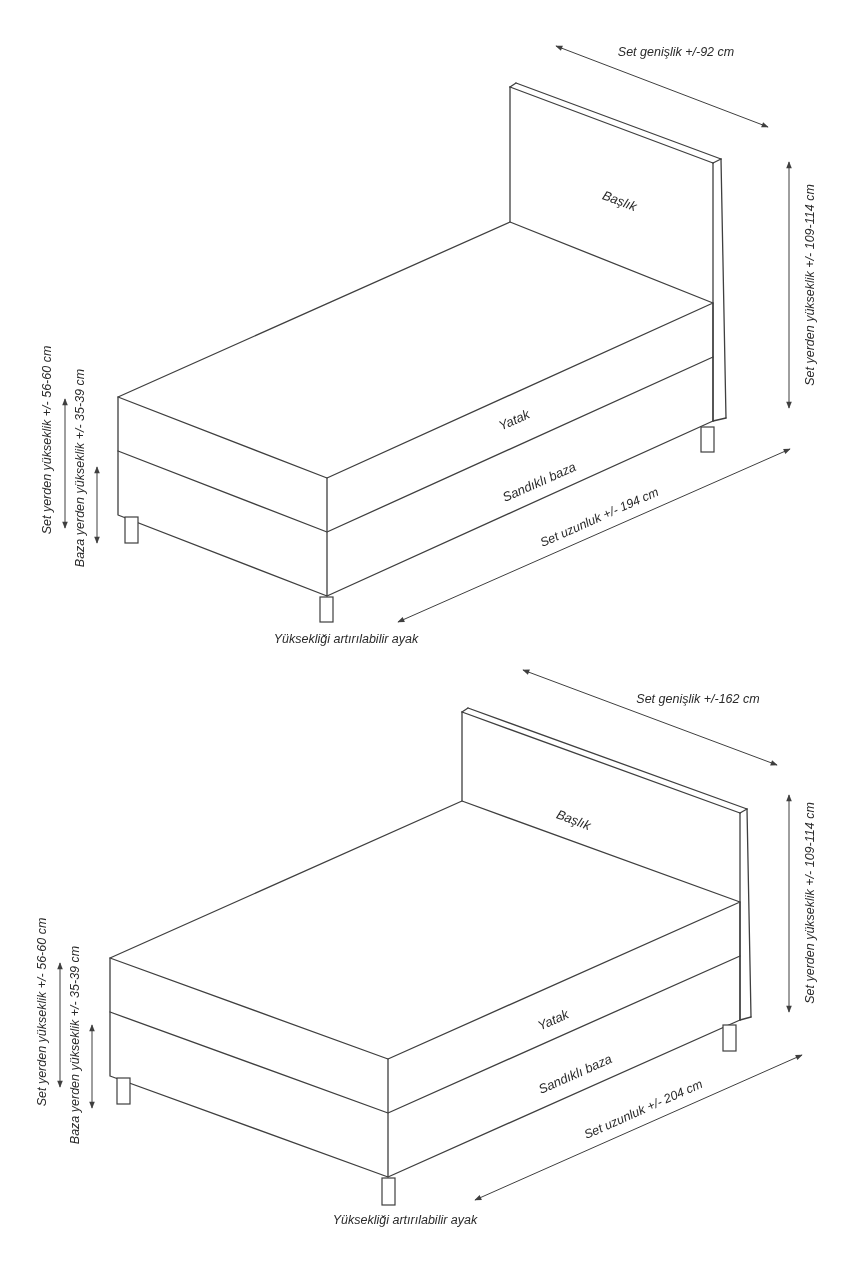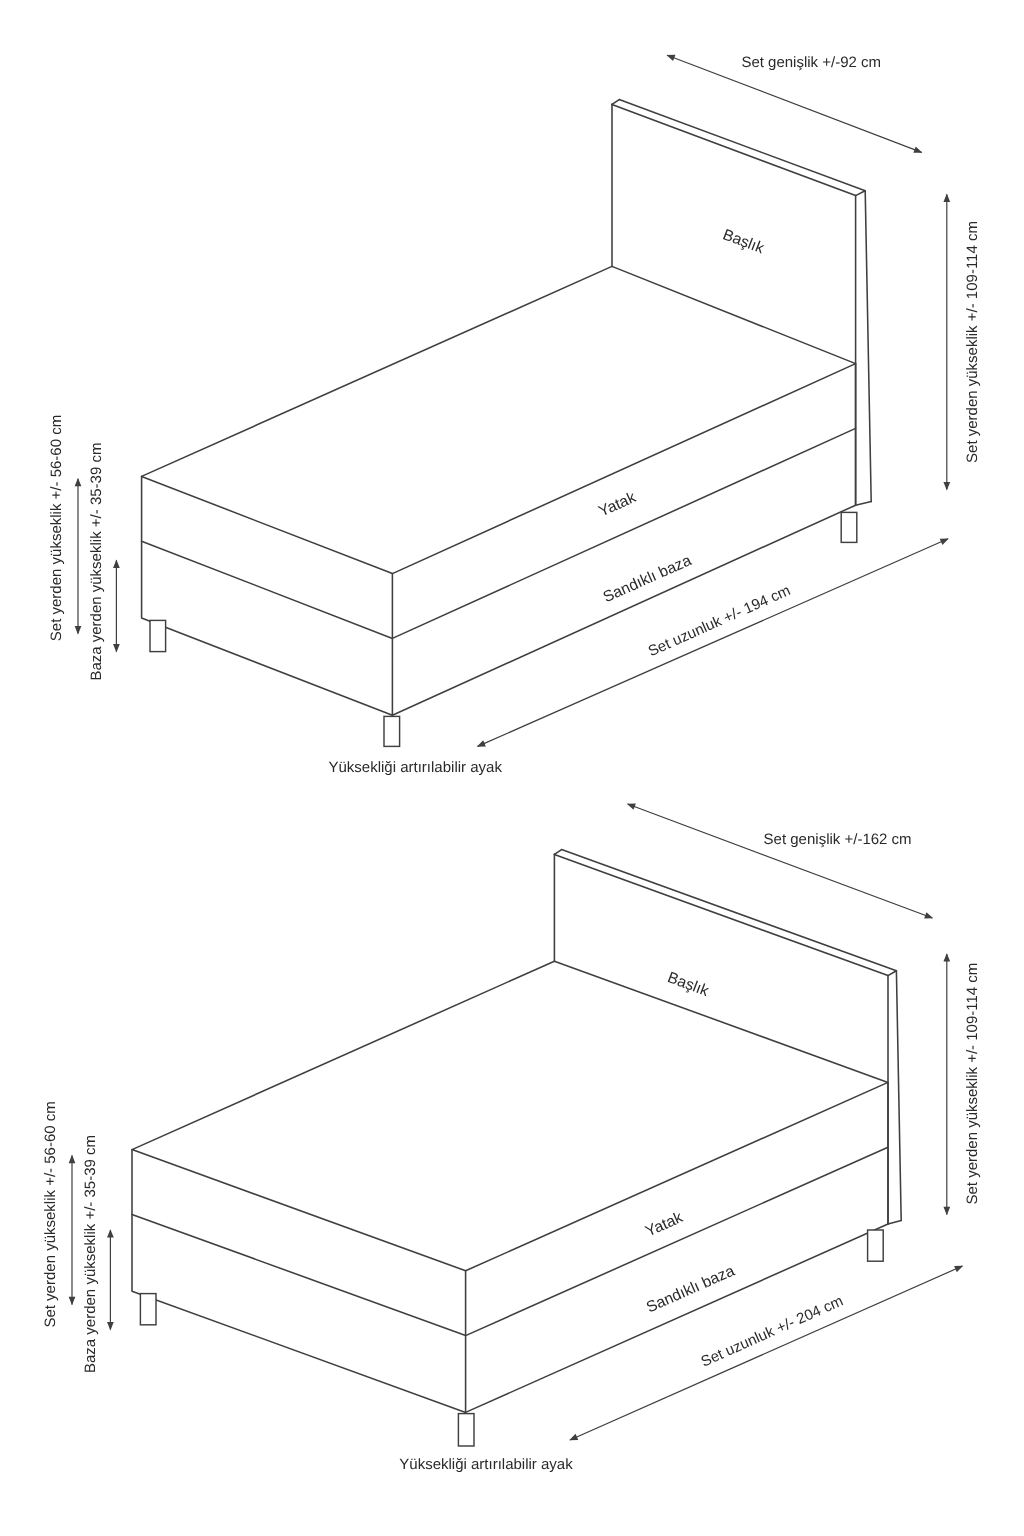--- a/index.html
+++ b/index.html
@@ -7,20 +7,21 @@
     padding: 0;
     background: #ffffff;
   }
   .page {
     width: 849px;
     height: 1280px;
     background: #ffffff;
     position: relative;
     overflow: hidden;
     font-family: "Liberation Sans", sans-serif;
+    font-style: italic;
   }
   svg { display: block; }
   .bed-line {
     fill: none;
     stroke: #3f3f3f;
     stroke-width: 1.3;
     stroke-linejoin: round;
     stroke-linecap: round;
   }
   .leg {

